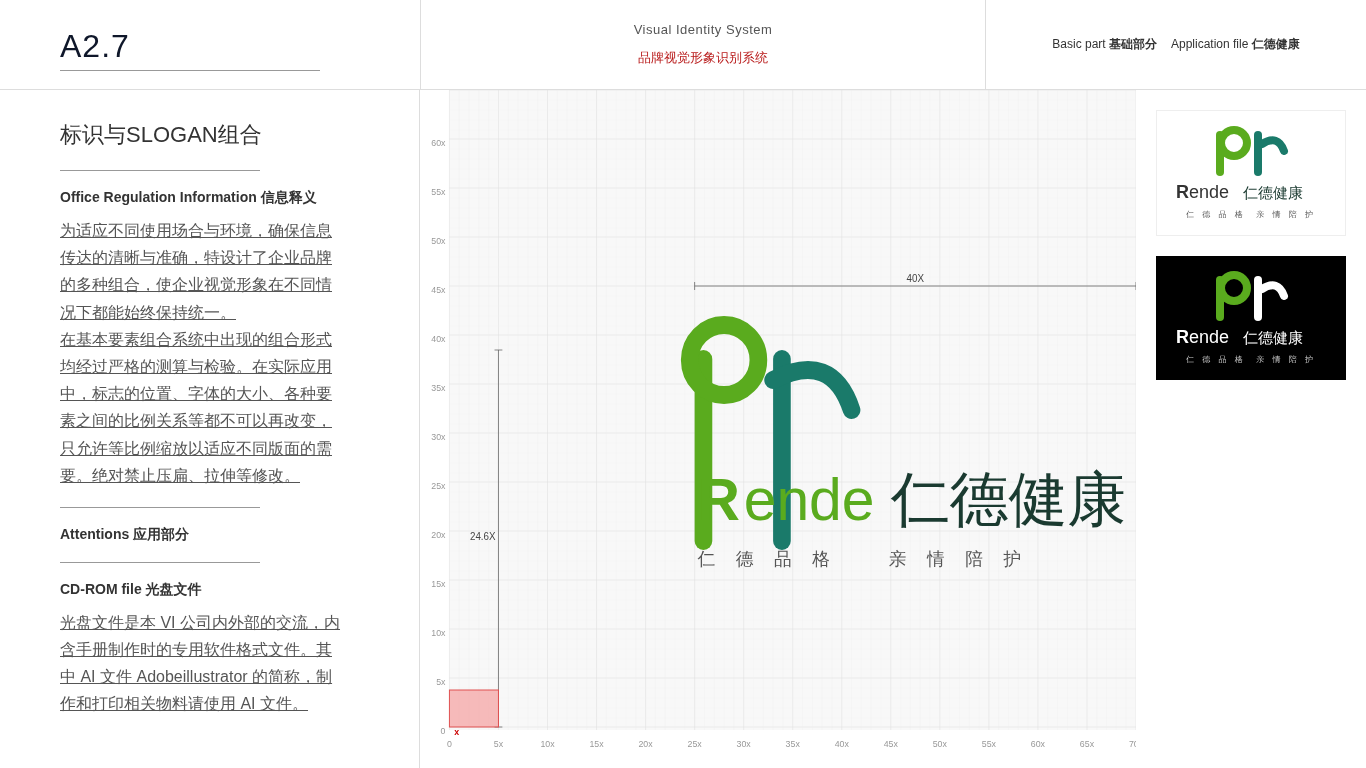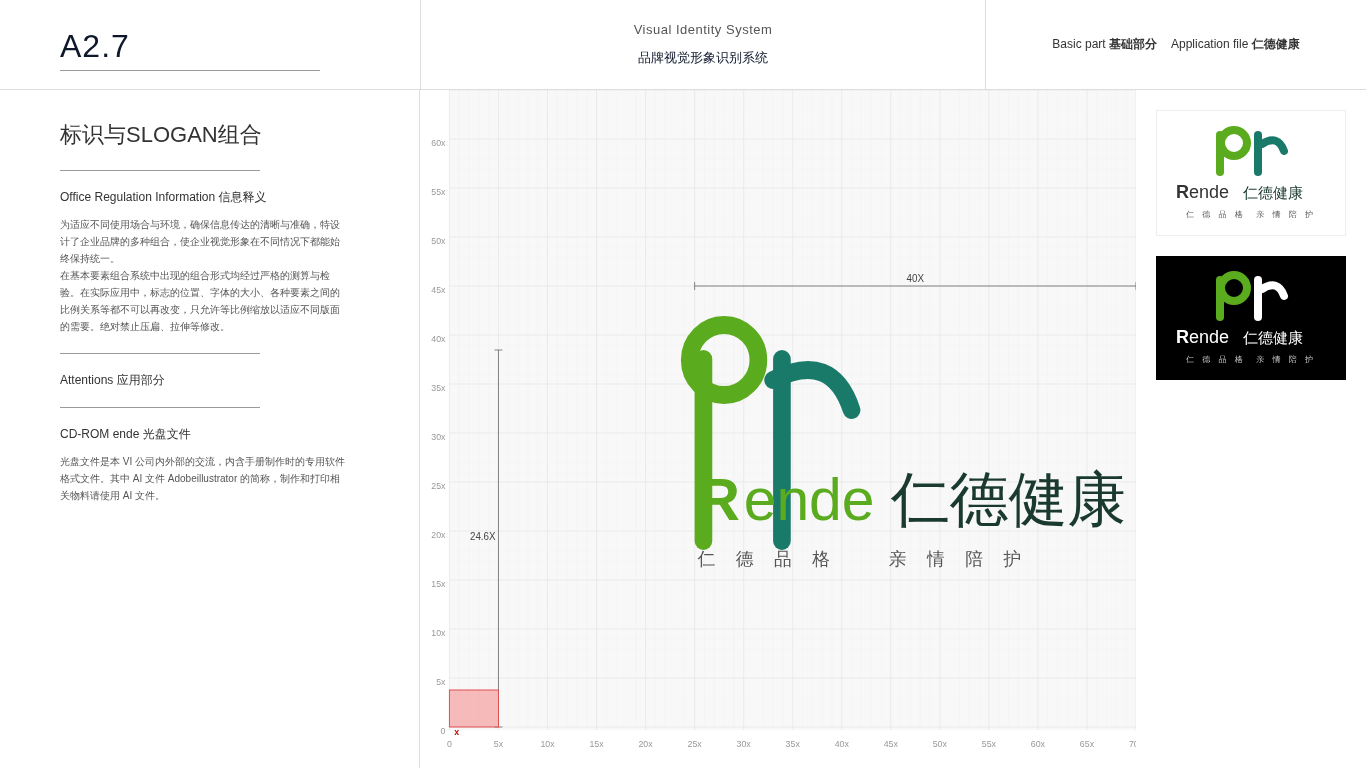--- a/index.html
+++ b/index.html
@@ -55,21 +55,21 @@
     }
 
     .vis-title {
       font-size: 13px;
       color: #555;
       letter-spacing: 0.5px;
     }
 
     .vis-title-cn {
       font-size: 13px;
-      color: #0f172a;
+      color: #b91c1c;
     }
 
     .header-right {
       width: 380px;
       display: flex;
       align-items: center;
       justify-content: center;
       gap: 14px;
       height: 100%;
     }
@@ -113,30 +113,31 @@
     }
 
     .sidebar-divider {
       width: 200px;
       height: 1px;
       background: #999;
       margin: 18px 0;
     }
 
     .section-heading {
-      font-size: 12px;
-      font-weight: normal;
+      font-size: 14px;
+      font-weight: bold;
       color: #333;
       margin-bottom: 10px;
     }
 
     .section-body {
-      font-size: 10px;
+      font-size: 16px;
       color: #555;
       line-height: 1.7;
+      text-decoration: underline;
     }
 
     
     .grid-area {
       flex: 1;
       position: relative;
       padding: 10px 0 0 0;
       overflow: hidden;
     }
 
@@ -190,21 +191,21 @@
 
     <div class="section-heading">Office Regulation Information 信息释义</div>
     <div class="section-body">为适应不同使用场合与环境，确保信息传达的清晰与准确，特设计了企业品牌的多种组合，使企业视觉形象在不同情况下都能始终保持统一。<br>在基本要素组合系统中出现的组合形式均经过严格的测算与检验。在实际应用中，标志的位置、字体的大小、各种要素之间的比例关系等都不可以再改变，只允许等比例缩放以适应不同版面的需要。绝对禁止压扁、拉伸等修改。</div>
 
     <div class="sidebar-divider"></div>
 
     <div class="section-heading">Attentions 应用部分</div>
 
     <div class="sidebar-divider"></div>
 
-    <div class="section-heading">CD-ROM ende 光盘文件</div>
+    <div class="section-heading">CD-ROM file 光盘文件</div>
     <div class="section-body">光盘文件是本 VI 公司内外部的交流，内含手册制作时的专用软件格式文件。其中 AI 文件 Adobeillustrator 的简称，制作和打印相关物料请使用 AI 文件。</div>
   </div>
 
   <div class="grid-area">
     <svg class="grid-svg" viewBox="0 0 730 678" preserveAspectRatio="none">
 
       <rect x="30" y="0" width="700" height="640" fill="#f8f8f8" stroke="none"></rect>
 
       <g stroke="#ddd" stroke-width="0.5">
         <line x1="30" y1="0" x2="30" y2="640"></line>

